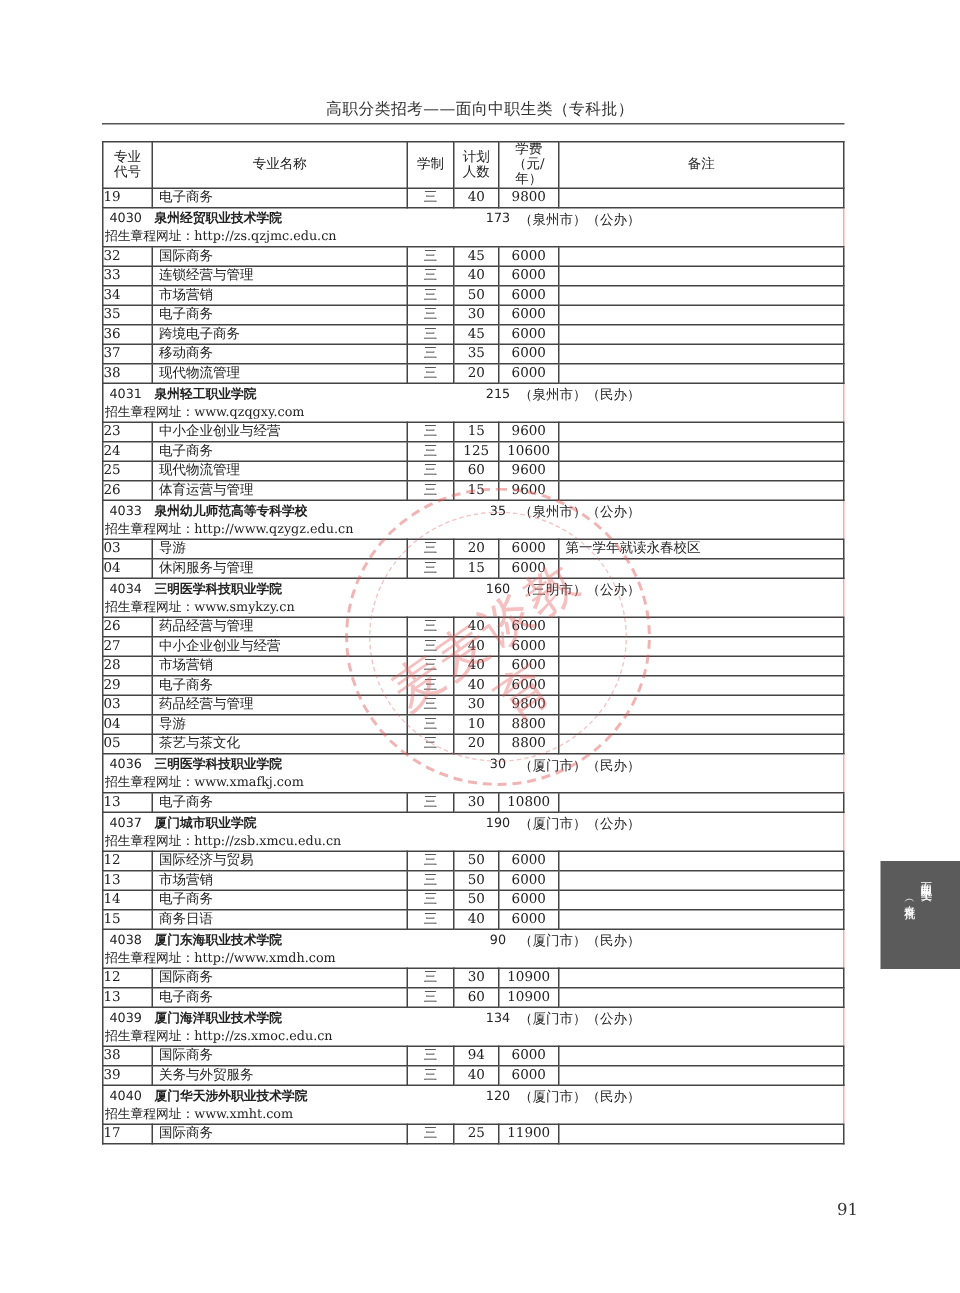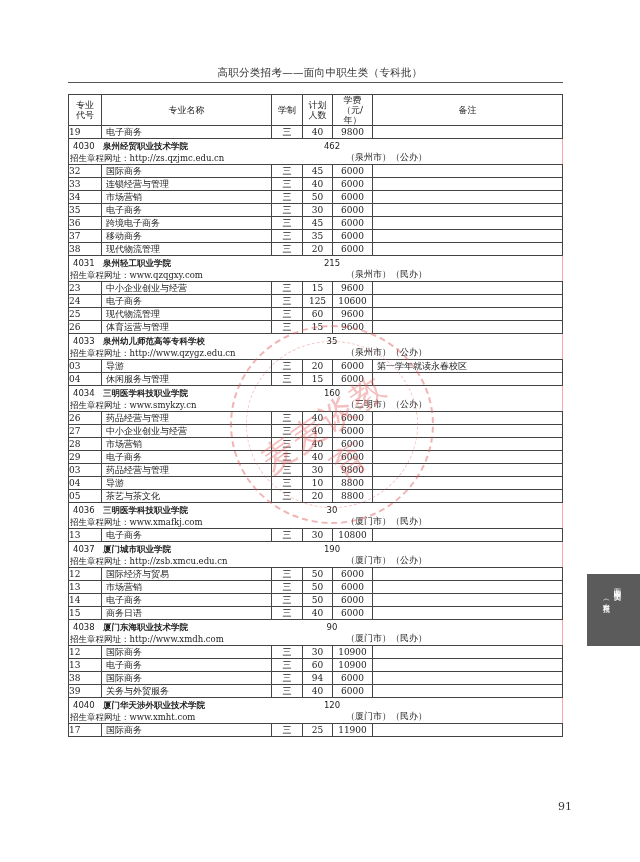--- a/index.html
+++ b/index.html
@@ -30,21 +30,21 @@
   .c-plan { width: 29px; text-align: center; margin-left: 34px; }
   .c-fee  { width: 39px; text-align: center; }
   .c-note { width: auto; padding-left: 4px !important; }
   tr.school td { border-left: none; border-right: none; height: 25px; vertical-align: top; }
   tr.school td:first-child { border-left: 1px solid #444; }
   tr.school td:last-child { border-right: 1px solid #fca5a5; }
   .school-cell { position: relative; height: 25px; }
   .school-code { position: absolute; left: 4px; top: 1px; font-family: "DejaVu Sans", sans-serif; font-size: 8.5px; }
   .school-name { position: absolute; left: 34px; top: 1px; font-weight: bold; font-family: "DejaVu Sans", sans-serif; font-size: 8.5px; }
   .school-plan { position: absolute; left: 245px; top: 1px; font-family: "DejaVu Sans", sans-serif; font-size: 8.5px; width: 36px; text-align: center; }
-  .school-loc  { position: absolute; left: 277px; top: 12px; font-size: 9px; }
+  .school-loc  { position: absolute; left: 277px; top: 2px; font-size: 9px; }
   .school-url  { position: absolute; left: 1px; top: 13px; font-size: 8.5px; }
   .stamp {
     position: absolute; left: 230px; top: 325px; width: 200px; height: 195px;
     border-radius: 50%; border: 2px dashed rgba(225,90,90,0.45);
     pointer-events: none;
   }
   .stamp-inner {
     position: absolute; left: 14px; top: 14px; right: 14px; bottom: 14px; border-radius: 50%;
     border: 1.5px dashed rgba(225,90,90,0.35);
   }
@@ -91,21 +91,21 @@
         <td class="c-len">三</td>
         <td class="c-plan">40</td>
         <td class="c-fee">9800</td>
         <td class="c-note"></td>
       </tr>
       <tr class="school">
         <td colspan="6">
           <div class="school-cell">
             <span class="school-code">4030</span>
             <span class="school-name">泉州经贸职业技术学院</span>
-            <span class="school-plan">462</span>
+            <span class="school-plan">173</span>
             <span class="school-loc">（泉州市）（公办）</span>
             <span class="school-url"><span>招生章程网址：</span><span>http://zs.qzjmc.edu.cn</span></span>
           </div>
         </td>
       </tr>
       <tr>
         <td class="c-code">32</td>
         <td class="c-name">国际商务</td>
         <td class="c-len">三</td>
         <td class="c-plan">45</td>
@@ -379,20 +379,31 @@
         <td class="c-note"></td>
       </tr>
       <tr>
         <td class="c-code">13</td>
         <td class="c-name">电子商务</td>
         <td class="c-len">三</td>
         <td class="c-plan">60</td>
         <td class="c-fee">10900</td>
         <td class="c-note"></td>
       </tr>
+      <tr class="school">
+        <td colspan="6">
+          <div class="school-cell">
+            <span class="school-code">4039</span>
+            <span class="school-name">厦门海洋职业技术学院</span>
+            <span class="school-plan">134</span>
+            <span class="school-loc">（厦门市）（公办）</span>
+            <span class="school-url"><span>招生章程网址：</span><span>http://zs.xmoc.edu.cn</span></span>
+          </div>
+        </td>
+      </tr>
       <tr>
         <td class="c-code">38</td>
         <td class="c-name">国际商务</td>
         <td class="c-len">三</td>
         <td class="c-plan">94</td>
         <td class="c-fee">6000</td>
         <td class="c-note"></td>
       </tr>
       <tr>
         <td class="c-code">39</td>

